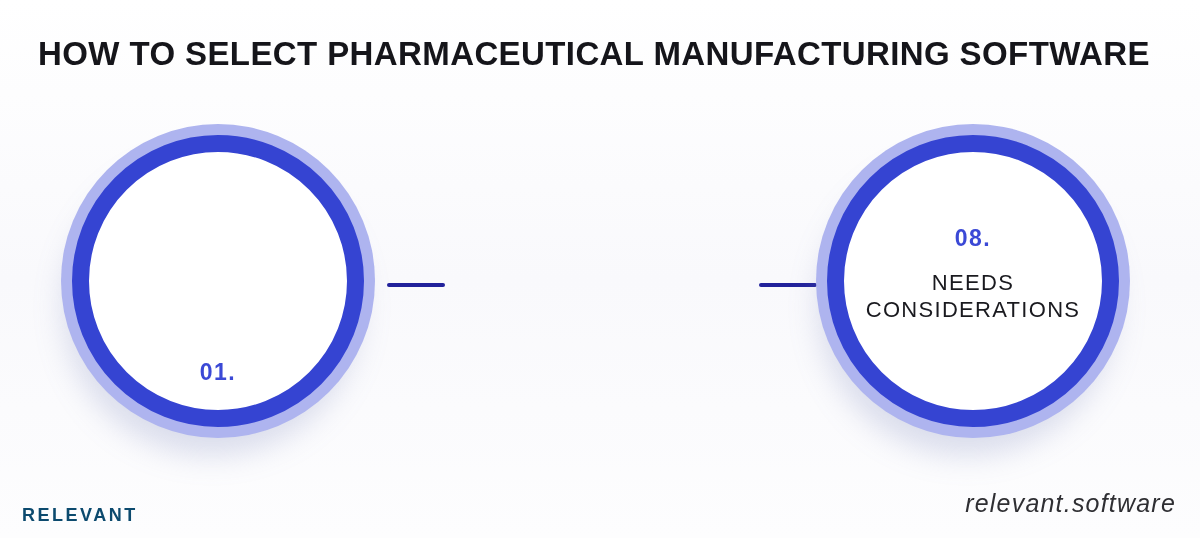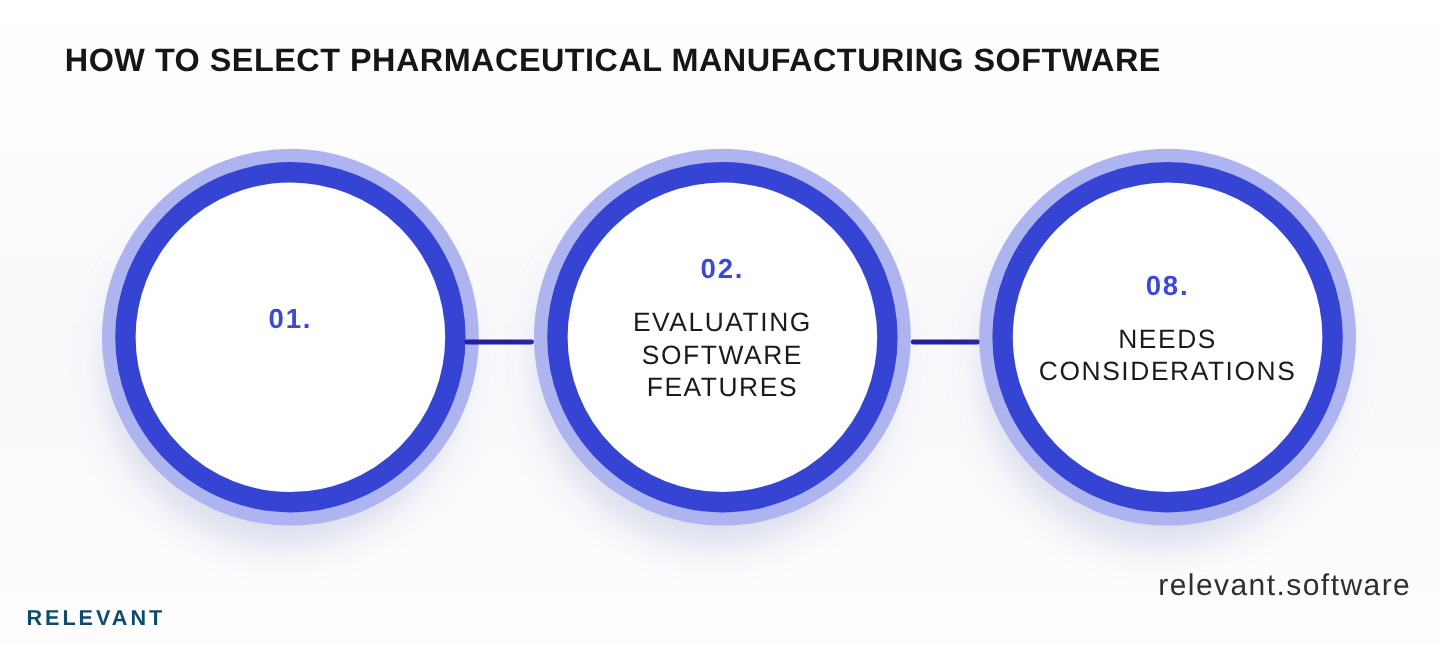--- a/index.html
+++ b/index.html
@@ -12,46 +12,45 @@
   .canvas {
     position: relative;
     width: 1200px;
     height: 538px;
   }
   .title {
     position: absolute;
     left: 38px;
     top: 37px;
     width: 1130px;
-    font-size: 27px;
+    font-size: 33px;
     font-weight: 800;
     letter-spacing: 0.4px;
     color: #15151a;
     white-space: nowrap;
     line-height: 1;
-    margin-left: 16px;
   }
   .circle {
     position: absolute;
     top: 135px;
     width: 292px;
     height: 292px;
     background: #ffffff;
     border: 17px solid #3544d2;
     border-radius: 50%;
     box-shadow:
       0 0 0 11px #aeb4ef,
       -6px 26px 30px 2px rgba(130, 140, 190, 0.28);
     display: flex;
     flex-direction: column;
     align-items: center;
     justify-content: center;
     transform: translateY(0);
   }
-  .circle-1 { left: 96px; }
+  .circle-1 { left: 72px; justify-content: flex-end; }
   .circle-2 { left: 456px; }
   .circle-3 { left: 827px; }
   .step-number {
     font-size: 23px;
     font-weight: 800;
     letter-spacing: 1.5px;
     color: #3b49d6;
     margin-bottom: 16px;
     transform: translateY(-8px);
   }
@@ -81,46 +80,41 @@
     left: 22px;
     top: 505px;
     font-size: 18px;
     font-weight: 700;
     letter-spacing: 2.5px;
     color: #0c4a6e;
   }
   .footer-site {
     position: absolute;
     right: 24px;
-    top: 474px;
+    top: 489px;
     font-size: 25px;
     font-weight: 400;
     letter-spacing: 1.2px;
     color: #2f2f33;
+    font-style: italic;
   }
 </style>
 </head>
 <body>
 
 <div class="canvas">
 
   <h1 class="title">HOW TO SELECT PHARMACEUTICAL MANUFACTURING SOFTWARE</h1>
 
   <div class="circle circle-1">
     <div class="step-number">01.</div>
   </div>
 
   <div class="connector connector-1"></div>
 
-  <div class="circle circle-2">
-    <div class="step-number">02.</div>
-    <div class="step-label">EVALUATING
-SOFTWARE
-FEATURES</div>
-  </div>
 
   <div class="connector connector-2"></div>
 
   <div class="circle circle-3">
     <div class="step-number">08.</div>
     <div class="step-label">NEEDS
 CONSIDERATIONS</div>
   </div>
 
   <div class="footer-brand">RELEVANT</div>

